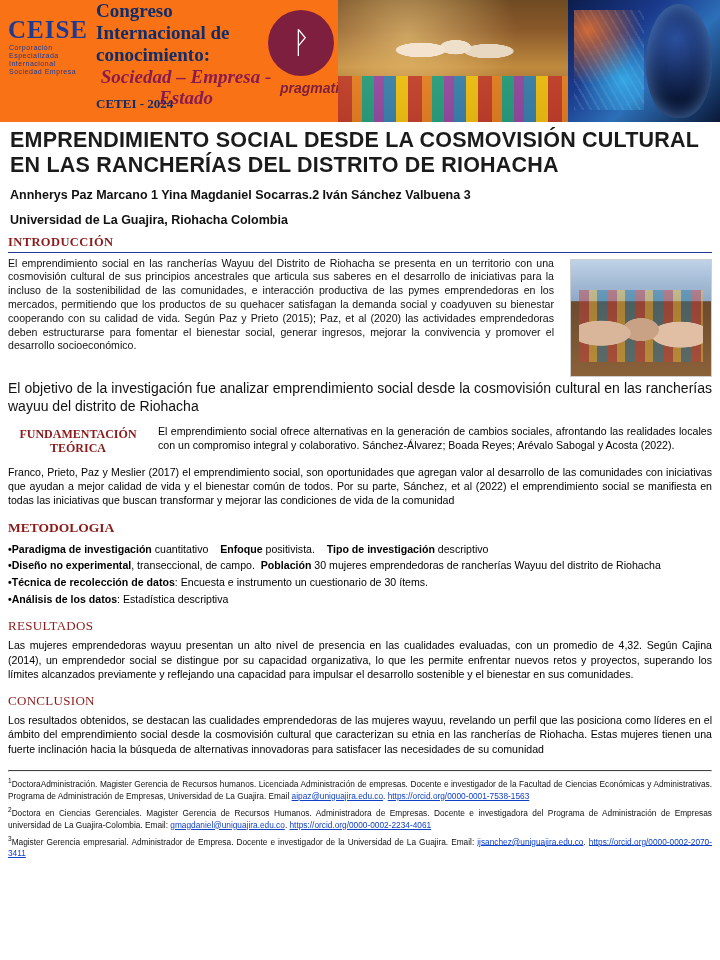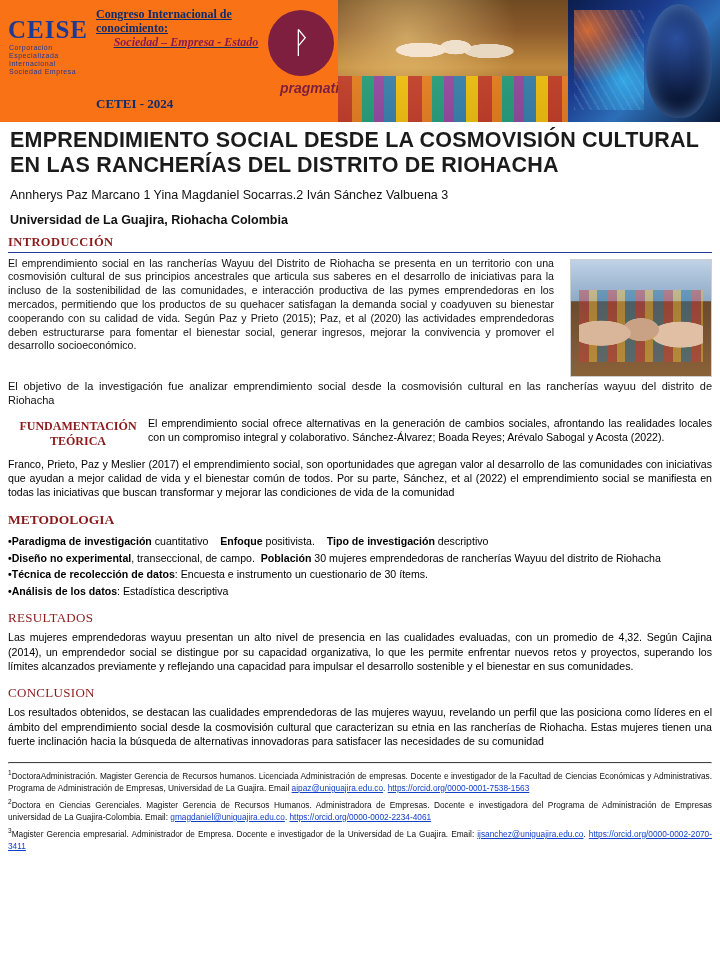--- a/index.html
+++ b/index.html
@@ -43,28 +43,27 @@
     position: absolute;
     left: 9px; top: 44px;
     font-size: 7px;
     color: #1f3a93;
     letter-spacing: .5px;
     width: 80px;
     line-height: 1.15;
   }
   .congreso {
     position: absolute;
-    left: 96px; top: 8px;
+    left: 96px; top: 0;
     width: 180px;
     color: #0f2c6b;
-    font-size: 12px;
+    font-size: 19px;
     font-weight: bold;
     line-height: 1.15;
     font-family: "Liberation Serif", serif;
-    text-decoration: underline;
   }
   .congreso .linea2 {
     color: #8a1c4d;
     font-style: italic;
     font-weight: bold;
     text-align: center;
   }
   .cetei {
     position: absolute;
     left: 96px; top: 96px;
@@ -154,21 +153,21 @@
   .poster-title {
     font-size: 21.5px;
     font-weight: bold;
     color: #1b1b1b;
     line-height: 1.18;
     letter-spacing: .2px;
   }
   .authors {
     margin-top: 9px;
     font-size: 12.5px;
-    font-weight: normal;
+    font-weight: bold;
     color: #111111;
   }
   .affiliation {
     margin-top: 11px;
     margin-bottom: 6px;
     font-size: 12.5px;
     font-weight: bold;
     color: #111111;
   }
 
@@ -212,29 +211,30 @@
     position:absolute; left:6%; top:26%;
     width:88%; height:62%;
     background:
       radial-gradient(ellipse at 18% 60%, #d9b59a 0 20%, rgba(0,0,0,0) 21%),
       radial-gradient(ellipse at 50% 55%, #c9a184 0 20%, rgba(0,0,0,0) 21%),
       radial-gradient(ellipse at 82% 62%, #e0bfa4 0 20%, rgba(0,0,0,0) 21%),
       repeating-linear-gradient(90deg, rgba(200,60,60,.45) 0 10px, rgba(240,190,60,.45) 10px 18px, rgba(40,120,160,.45) 18px 28px);
   }
 
   .objective {
-    font-size: 11px;
+    font-size: 14px;
     line-height: 1.30;
     text-align: justify;
     color: #111;
     margin-top: 2px;
   }
 
   .fund-row {
     display: flex;
+    gap: 10px;
     margin-top: 10px;
     align-items: flex-start;
   }
   .fund-label {
     width: 140px;
     text-align: center;
     color: #8b1a1a;
     font-weight: bold;
     font-family: "Liberation Serif", serif;
     font-size: 12px;

